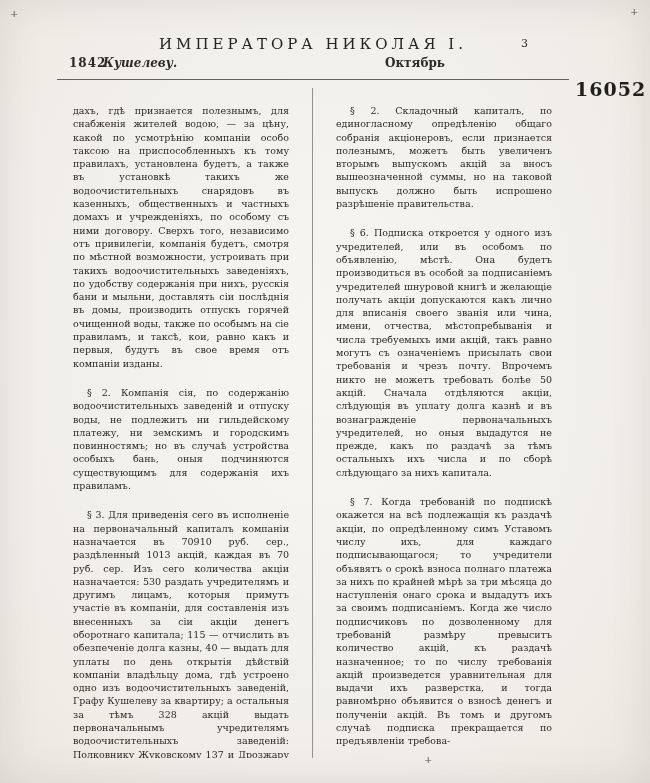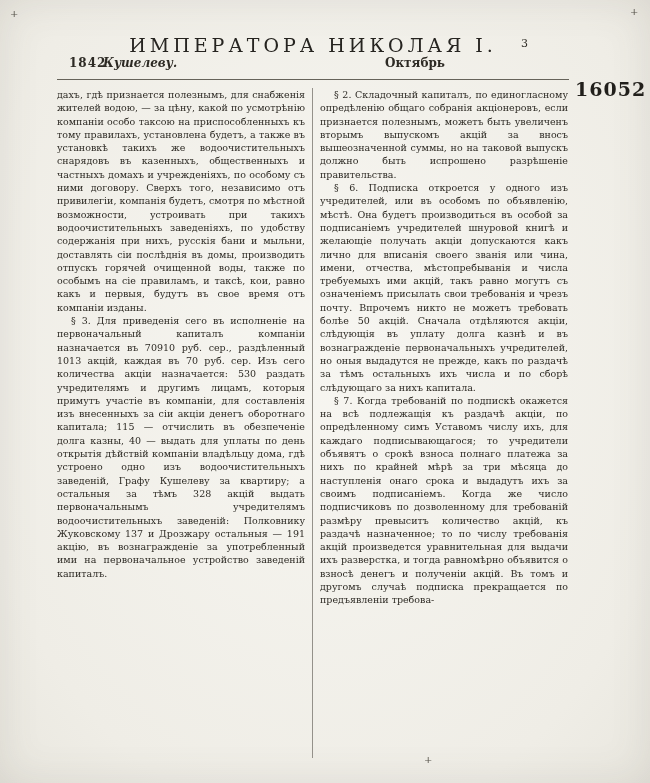--- a/index.html
+++ b/index.html
@@ -14,39 +14,39 @@
     color:#2d2a24;
     overflow:hidden;
     box-shadow: inset 0 0 40px rgba(90,85,70,0.12);
   }
   .mark { position:absolute; font-size:10px; color:#55524a; }
   .mark.tl { left:10px; top:8px; }
   .mark.tr { left:630px; top:6px; }
   .mark.bc { left:424px; top:754px; }
 
   .title-row { position:absolute; top:34px; left:57px; width:512px; text-align:center; }
-  .title { font-size:19px; letter-spacing:4px; color:#262420; white-space:nowrap;text-align:center; }
+  .title { font-size:15px; letter-spacing:4px; color:#262420; white-space:nowrap;text-align:center; }
   .page-num { position:absolute; left:521px; top:37px; font-size:11px; }
 
   .running-row { position:absolute; top:56px; left:57px; width:512px; height:16px; font-size:12px; }
   .run-left  { position:absolute; left:46px;  font-style:italic; font-weight:bold; }
   .run-year  { position:absolute; left:12px; width:100%; text-align:left; font-weight:bold; letter-spacing:1px; }
   .run-right { position:absolute; left:328px; font-weight:bold; }
 
   .head-rule { position:absolute; top:79px; left:57px; width:512px; height:1px; background:#66635a; }
 
   .act-number { position:absolute; left:575px; top:78px; font-size:19px; font-weight:bold; letter-spacing:1px; color:#211f1b; }
 
   .columns {
     position:absolute; top:88px; left:57px; width:512px; height:670px;
     display:flex; overflow:hidden;
   }
   .col { width:248px; text-align:justify; font-size:9.5px; line-height:13.3px; }
   .divider { width:1px; background:#94918a; margin:0 7px; }
-  .para { margin:0; }
+  .para { margin:16px; }
   .para.indent { text-indent:14px; }
 </style>
 </head>
 <body>
 
 <div class="page">
 
   <span class="mark tl">+</span>
   <span class="mark tr">+</span>
   <span class="mark bc">+</span>
@@ -62,20 +62,21 @@
     <span class="run-right">Октябрь</span>
   </div>
 
   <div class="head-rule"></div>
 
   <div class="act-number">16052</div>
 
   <main class="columns">
     <div class="col">
         <p class="para">дахъ, гдѣ признается полезнымъ, для снабженія жителей водою, — за цѣну, какой по усмотрѣнію компаніи особо таксою на приспособленныхъ къ тому правилахъ, установлена будетъ, а также въ установкѣ такихъ же водоочистительныхъ снарядовъ въ казенныхъ, общественныхъ и частныхъ домахъ и учрежденіяхъ, по особому съ ними договору. Сверхъ того, независимо отъ привилегіи, компанія будетъ, смотря по мѣстной возможности, устроивать при такихъ водоочистительныхъ заведеніяхъ, по удобству содержанія при нихъ, русскія бани и мыльни, доставлять сіи послѣднія въ домы, производить отпускъ горячей очищенной воды, также по особымъ на сіе правиламъ, и таксѣ, кои, равно какъ и первыя, будутъ въ свое время отъ компаніи изданы.</p>
+        <p class="para indent">§ 2. Компанія сія, по содержанію водоочистительныхъ заведеній и отпуску воды, не подлежитъ ни гильдейскому платежу, ни земскимъ и городскимъ повинностямъ; но въ случаѣ устройства особыхъ бань, оныя подчиняются существующимъ для содержанія ихъ правиламъ.</p>
         <p class="para indent">§ 3. Для приведенія сего въ исполненіе на первоначальный капиталъ компаніи назначается въ 70910 руб. сер., раздѣленный 1013 акцій, каждая въ 70 руб. сер. Изъ сего количества акціи назначается: 530 раздать учредителямъ и другимъ лицамъ, которыя примутъ участіе въ компаніи, для составленія изъ внесенныхъ за сіи акціи денегъ оборотнаго капитала; 115 — отчислить въ обезпеченіе долга казны, 40 — выдать для уплаты по день открытія дѣйствій компаніи владѣльцу дома, гдѣ устроено одно изъ водоочистительныхъ заведеній, Графу Кушелеву за квартиру; а остальныя за тѣмъ 328 акцій выдать первоначальнымъ учредителямъ водоочистительныхъ заведеній: Полковнику Жуковскому 137 и Дрозжару остальныя — 191 акцію, въ вознагражденіе за употребленный ими на первоначальное устройство заведеній капиталъ.</p>
       </div>
     <div class="divider"></div>
     <div class="col">
         <p class="para indent">§ 2. Складочный капиталъ, по единогласному опредѣленію общаго собранія акціонеровъ, если признается полезнымъ, можетъ быть увеличенъ вторымъ выпускомъ акцій за вносъ вышеозначенной суммы, но на таковой выпускъ должно быть испрошено разрѣшеніе правительства.</p>
         <p class="para indent">§ 6. Подписка откроется у одного изъ учредителей, или въ особомъ по объявленію, мѣстѣ. Она будетъ производиться въ особой за подписаніемъ учредителей шнуровой книгѣ и желающіе получать акціи допускаются какъ лично для вписанія своего званія или чина, имени, отчества, мѣстопребыванія и числа требуемыхъ ими акцій, такъ равно могутъ съ означеніемъ присылать свои требованія и чрезъ почту. Впрочемъ никто не можетъ требовать болѣе 50 акцій. Сначала отдѣляются акціи, слѣдующія въ уплату долга казнѣ и въ вознагражденіе первоначальныхъ учредителей, но оныя выдадутся не прежде, какъ по раздачѣ за тѣмъ остальныхъ ихъ числа и по сборѣ слѣдующаго за нихъ капитала.</p>
         <p class="para indent">§ 7. Когда требованій по подпискѣ окажется на всѣ подлежащія къ раздачѣ акціи, по опредѣленному симъ Уставомъ числу ихъ, для каждаго подписывающагося; то учредители объявятъ о срокѣ взноса полнаго платежа за нихъ по крайней мѣрѣ за три мѣсяца до наступленія онаго срока и выдадутъ ихъ за своимъ подписаніемъ. Когда же число подписчиковъ по дозволенному для требованій размѣру превыситъ количество акцій, къ раздачѣ назначенное; то по числу требованія акцій произведется уравнительная для выдачи ихъ разверстка, и тогда равномѣрно объявится о взносѣ денегъ и полученіи акцій. Въ томъ и другомъ случаѣ подписка прекращается по предъявленіи требова-</p>
       </div>
   </main>
 

